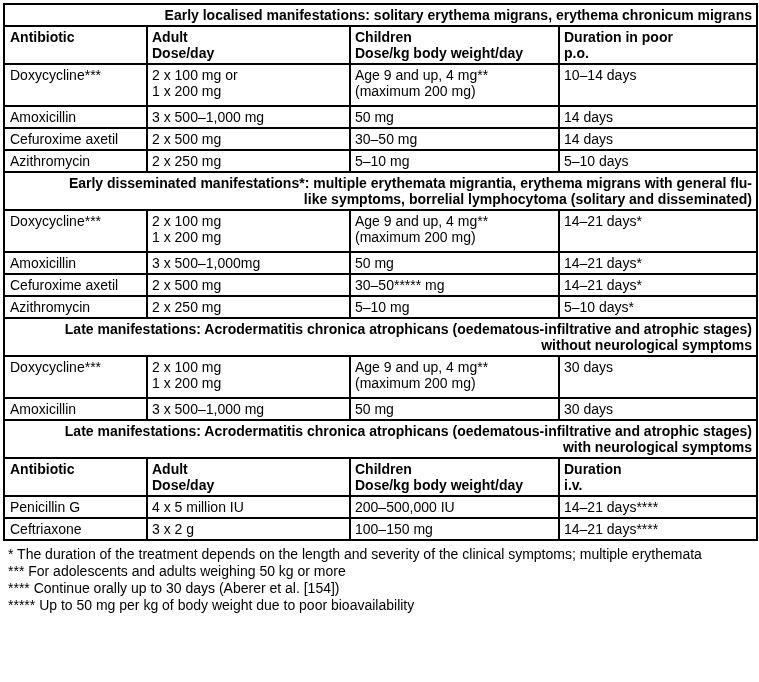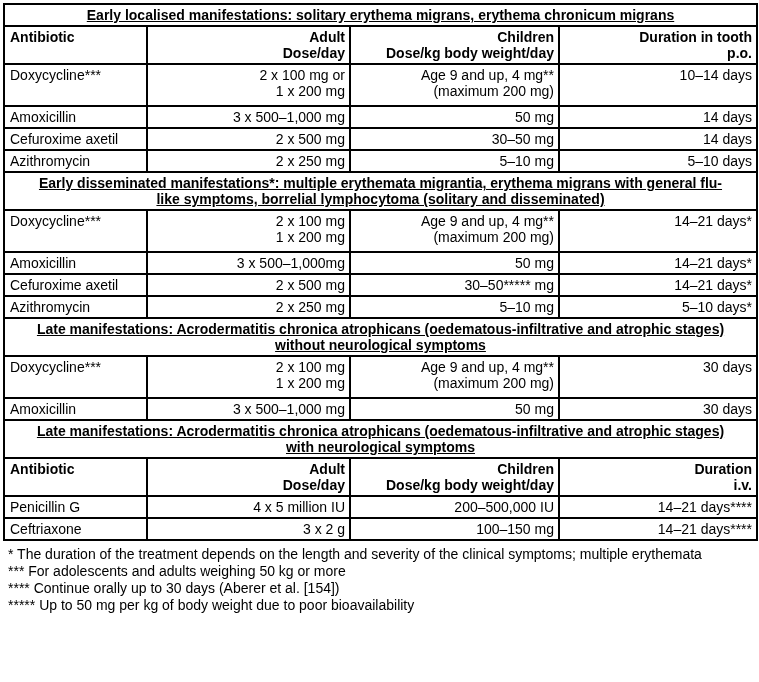--- a/index.html
+++ b/index.html
@@ -20,25 +20,25 @@
     width: 753px;
   }
   .tx td, .tx th {
     border: 2px solid #000000;
     vertical-align: top;
     padding: 2px 4px;
     line-height: 16px;
     font-size: 14px;
     overflow: hidden;
   }
-  .tx th { font-weight: bold; text-align: right; }
-  .tx td { text-align: right; }
+  .tx th { font-weight: bold; text-align: left; }
+  .tx td { text-align: left; }
   .tx td.c1, .tx th.c1 { text-align: left; padding-left: 5px; }
   .tx td.sect {
-    text-align: center; font-weight: bold;  text-decoration: underline;
+    text-align: right; font-weight: bold; 
   }
   tr.hs1 { height: 21px; }  
   tr.hs2 { height: 27px; }  
   tr.hhd { height: 32px; }  
   tr.h2l { height: 42px; }  
   tr.h1l { height: 22px; }  
   .footnotes {
     margin-top: 5px;
     padding-left: 5px;
     line-height: 17px;
@@ -68,21 +68,21 @@
         <th class="c1">Antibiotic</th>
         <th>
           <div>Adult</div>
           <div>Dose/day</div>
         </th>
         <th>
           <div>Children</div>
           <div>Dose/kg body weight/day</div>
         </th>
         <th>
-          <div>Duration in tooth</div>
+          <div>Duration in poor</div>
           <div>p.o.</div>
         </th>
       </tr>
       <tr class="h2l">
         <td class="c1">Doxycycline***</td>
         <td>
           <div>2 x 100 mg or</div>
           <div>1 x 200 mg</div>
         </td>
         <td>

